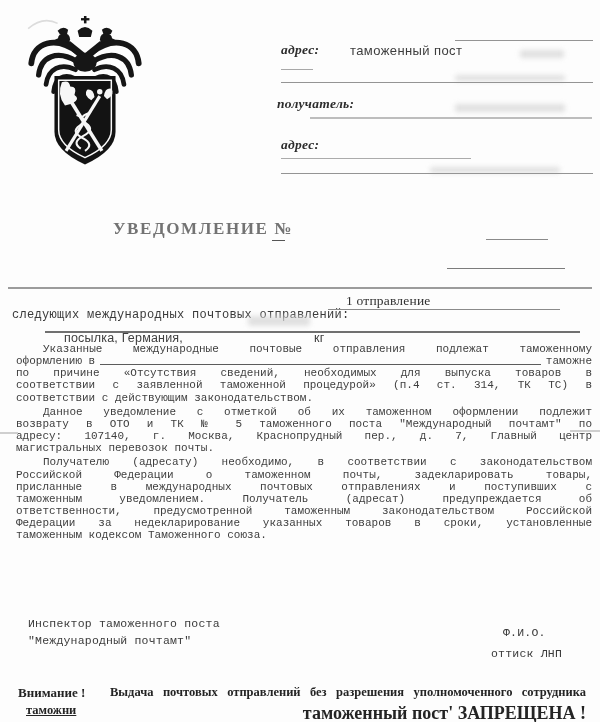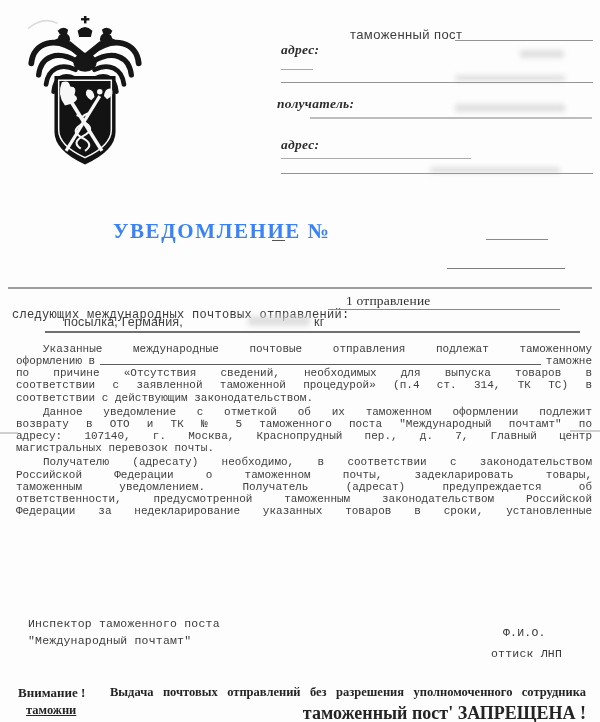--- a/index.html
+++ b/index.html
@@ -3,33 +3,33 @@
 <meta charset="utf-8">
 <style>
   html,body{margin:0;padding:0;background:#e9e9e9;}
   .page{
     position:relative;width:600px;height:722px;background:#fdfdfd;
     font-family:"Liberation Sans",sans-serif;color:#3c3c3c;overflow:hidden;
     margin:0 auto;
   }
   .abs{position:absolute;}
   
-  .sans{font-family:"Liberation Sans",sans-serif;}
+  .sans{font-family:"Liberation Sans",sans-serif;margin-top:16px;}
   .mono{font-family:"Liberation Mono","DejaVu Sans Mono",monospace;}
   .serif{font-family:"Liberation Serif","DejaVu Serif",serif;}
   
   .hdr-post{font-size:13px;color:#3d3d3d;letter-spacing:.4px;}
   .fldlbl{font-family:"Liberation Serif",serif;font-style:italic;font-weight:bold;
           font-size:13.5px;color:#2d2d2d;letter-spacing:.3px;}
   
   .hline{position:absolute;background:#949494;height:1px;}
   .soft{filter:blur(.5px);}
   .redact{position:absolute;background:#d7d7d7;filter:blur(2.5px);opacity:.75;border-radius:2px;}
   
-  .title{font-size:21px;font-weight:bold;letter-spacing:1.6px;color:#3b82f6;}
+  .title{font-size:17px;font-weight:bold;letter-spacing:1.6px;color:#737373;}
   
   .m12{font-size:12px;letter-spacing:.3px;color:#3a3a3a;}
   .count{font-size:13.5px;color:#303030;letter-spacing:.2px;}
   .parcel{font-size:12.5px;color:#404040;letter-spacing:.2px;}
   
   .bodytxt{position:absolute;left:16px;top:343px;width:576px;
            font-family:"Liberation Mono","DejaVu Sans Mono",monospace;
            font-size:11px;line-height:12.15px;color:#3e3e3e;}
   .para{margin:0 0 2px 0;}
   .jline{text-align:justify;text-align-last:justify;white-space:normal;}
@@ -141,23 +141,25 @@
     </div>
     <div class="para">
       <div class="jline ind">Данное уведомление с отметкой об их таможенном оформлении подлежит</div>
       <div class="jline">возврату в ОТО и ТК № 5 таможенного поста "Международный почтамт" по</div>
       <div class="jline">адресу: 107140, г. Москва, Краснопрудный пер., д. 7, Главный центр</div>
       <div class="lline">магистральных перевозок почты.</div>
     </div>
     <div class="para">
       <div class="jline ind">Получателю (адресату) необходимо, в соответствии с законодательством</div>
       <div class="jline">Российской Федерации о таможенном почты, задекларировать товары,</div>
+      <div class="jline">присланные в международных почтовых отправлениях и поступивших с</div>
       <div class="jline">таможенным уведомлением. Получатель (адресат) предупреждается об</div>
       <div class="jline">ответственности, предусмотренной таможенным законодательством Российской</div>
       <div class="jline">Федерации за недекларирование указанных товаров в сроки, установленные</div>
+      <div class="lline">таможенным кодексом Таможенного союза.</div>
     </div>
   </div>
 
   <div class="hline soft" style="left:0;top:432px;width:18px;height:2px;background:#cfcfcf"></div>
   <div class="hline soft" style="left:570px;top:430px;width:30px;height:2px;background:#cfcfcf"></div>
 
   <div class="abs mono sig" style="left:28px;top:615px">
     <div>Инспектор таможенного поста</div>
     <div>"Международный почтамт"</div>
   </div>

